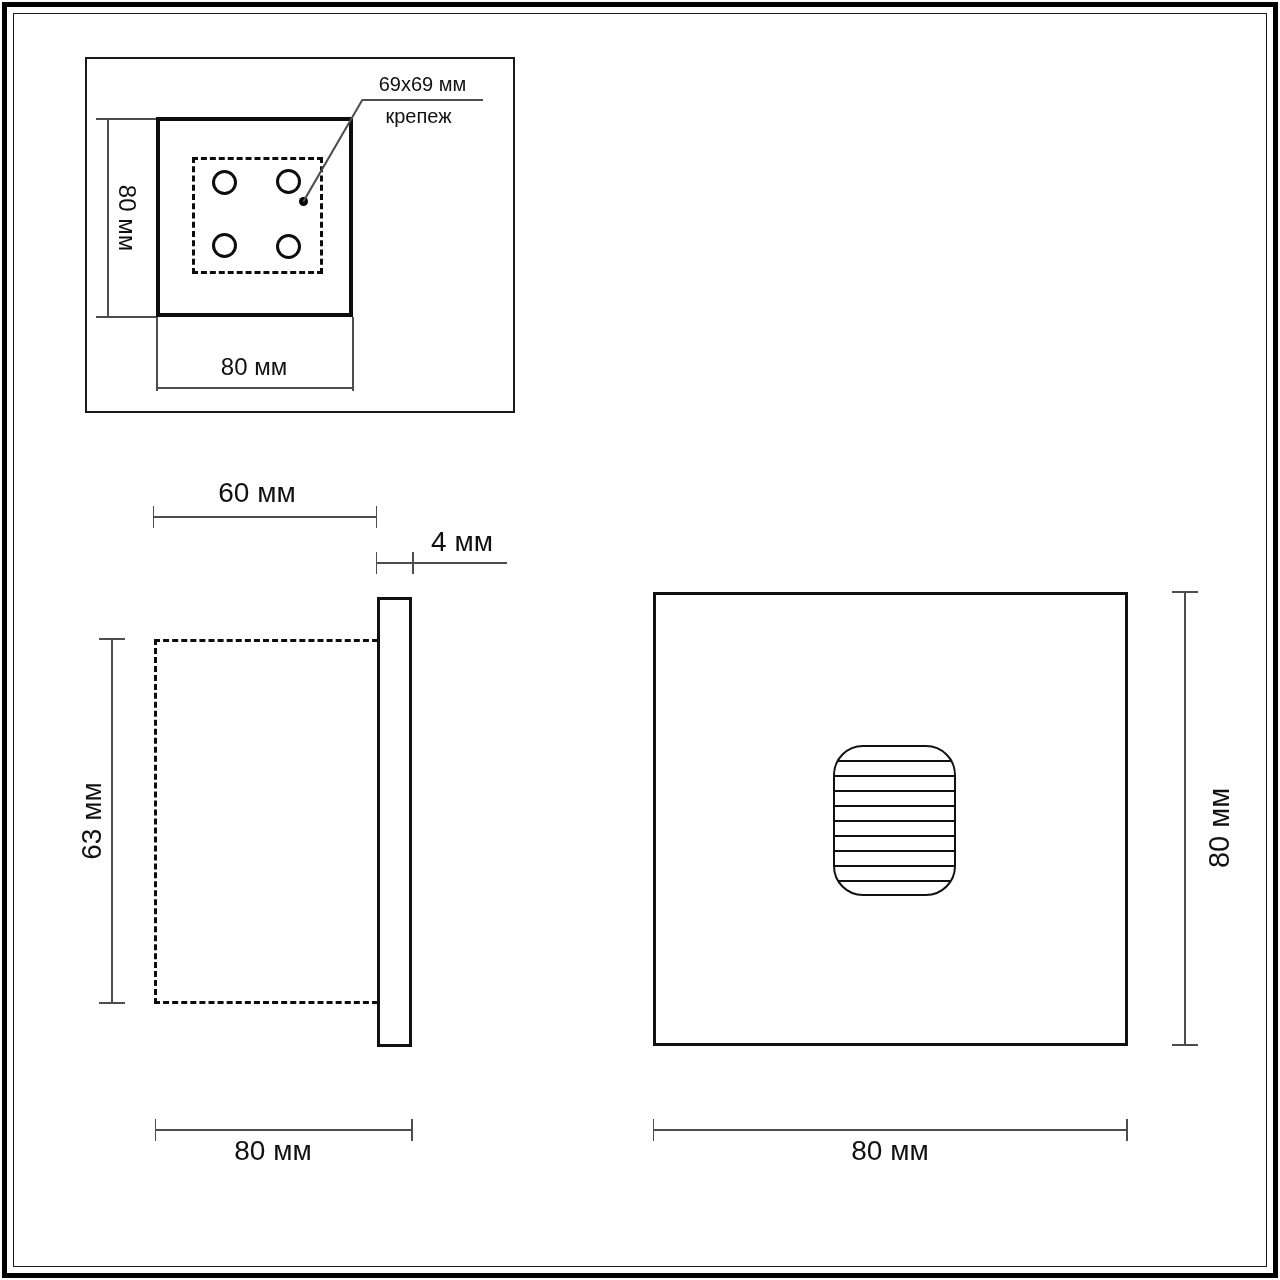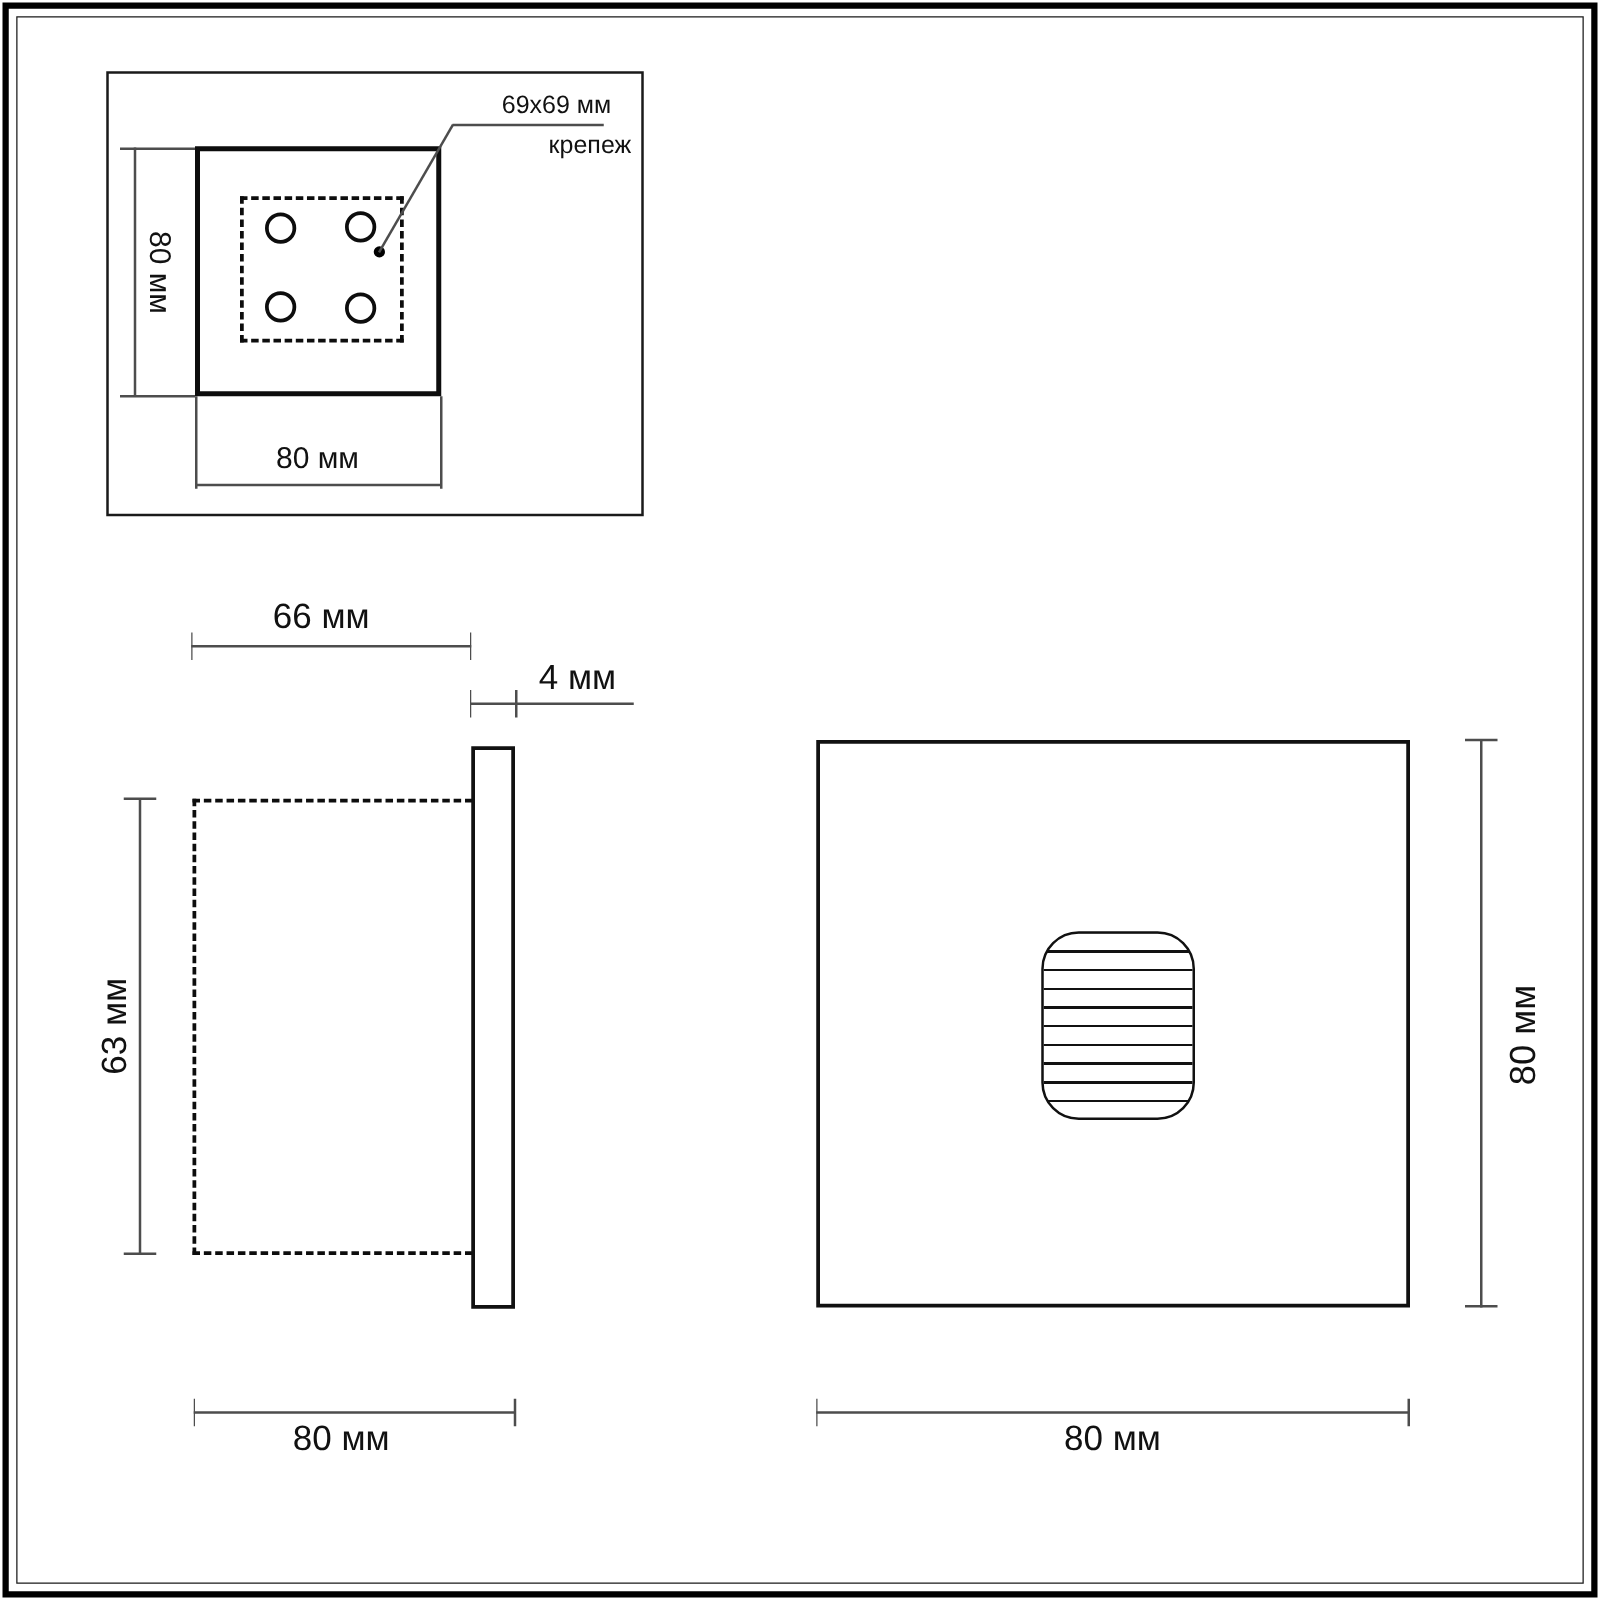--- a/index.html
+++ b/index.html
@@ -65,21 +65,21 @@
   .dim-label-sm {
     font-size: 24px;
     line-height: 28px;
     text-align: center;
     color: #111;
     white-space: nowrap;
   }
   .ann-label {
     font-size: 20px;
     line-height: 24px;
-    text-align: right;
+    text-align: center;
     color: #111;
     white-space: nowrap;
   }
   .rot-cw  { transform: rotate(90deg); }
   .rot-ccw { transform: rotate(-90deg); }
 
   .leader {
     height: 1.5px;
     background: #4d4d4d;
     transform-origin: 0 50%;
@@ -115,33 +115,33 @@
 
   <div class="abs hole" style="left:212px; top:170px;"></div>
   <div class="abs hole" style="left:276px; top:169px;"></div>
   <div class="abs hole" style="left:212px; top:233px;"></div>
   <div class="abs hole" style="left:276px; top:234px;"></div>
 
   <div class="abs dot" style="left:299px; top:197px;"></div>
   <div class="abs leader" style="left:303px; top:201px; width:118px; transform:rotate(-59.9deg);"></div>
   <div class="abs dimline" style="left:362px; top:99px; width:121px; height:1.5px;"></div>
   <div class="abs ann-label" style="left:356px; top:72px; width:133px;">69x69 мм</div>
-  <div class="abs ann-label" style="left:372px; top:104px; width:133px;">крепеж</div>
+  <div class="abs ann-label" style="left:352px; top:104px; width:133px;">крепеж</div>
 
   <div class="abs dimline" style="left:96px; top:118px; width:60px; height:1.5px;"></div>
   <div class="abs dimline" style="left:96px; top:316px; width:60px; height:1.5px;"></div>
   <div class="abs dimline" style="left:107px; top:118px; width:1.5px; height:199px;"></div>
   <div class="abs dim-label-sm rot-cw" style="left:72px; top:204px; width:110px; height:28px;">80 мм</div>
 
   <div class="abs dimline" style="left:156px; top:317px; width:1.5px; height:74px;"></div>
   <div class="abs dimline" style="left:352px; top:317px; width:1.5px; height:74px;"></div>
   <div class="abs dimline" style="left:156px; top:387px; width:197px; height:1.5px;"></div>
   <div class="abs dim-label-sm" style="left:194px; top:353px; width:120px;">80 мм</div>
 
-  <div class="abs dim-label" style="left:197px; top:478px; width:120px;">66 мм</div>
+  <div class="abs dim-label" style="left:197px; top:478px; width:120px;">60 мм</div>
   <div class="abs dimline" style="left:153px; top:516px; width:224px; height:1.5px;"></div>
   <div class="abs dimline" style="left:152.5px; top:506px; width:1.5px; height:22px;"></div>
   <div class="abs dimline" style="left:375.5px; top:506px; width:1.5px; height:22px;"></div>
 
   <div class="abs dim-label" style="left:402px; top:527px; width:120px;">4 мм</div>
   <div class="abs dimline" style="left:376px; top:562px; width:131px; height:1.5px;"></div>
   <div class="abs dimline" style="left:375.5px; top:552px; width:1.5px; height:22px;"></div>
   <div class="abs dimline" style="left:412px; top:552px; width:1.5px; height:22px;"></div>
 
   <div class="abs dashed-body" style="left:154px; top:639px; width:224px; height:365px;"></div>

